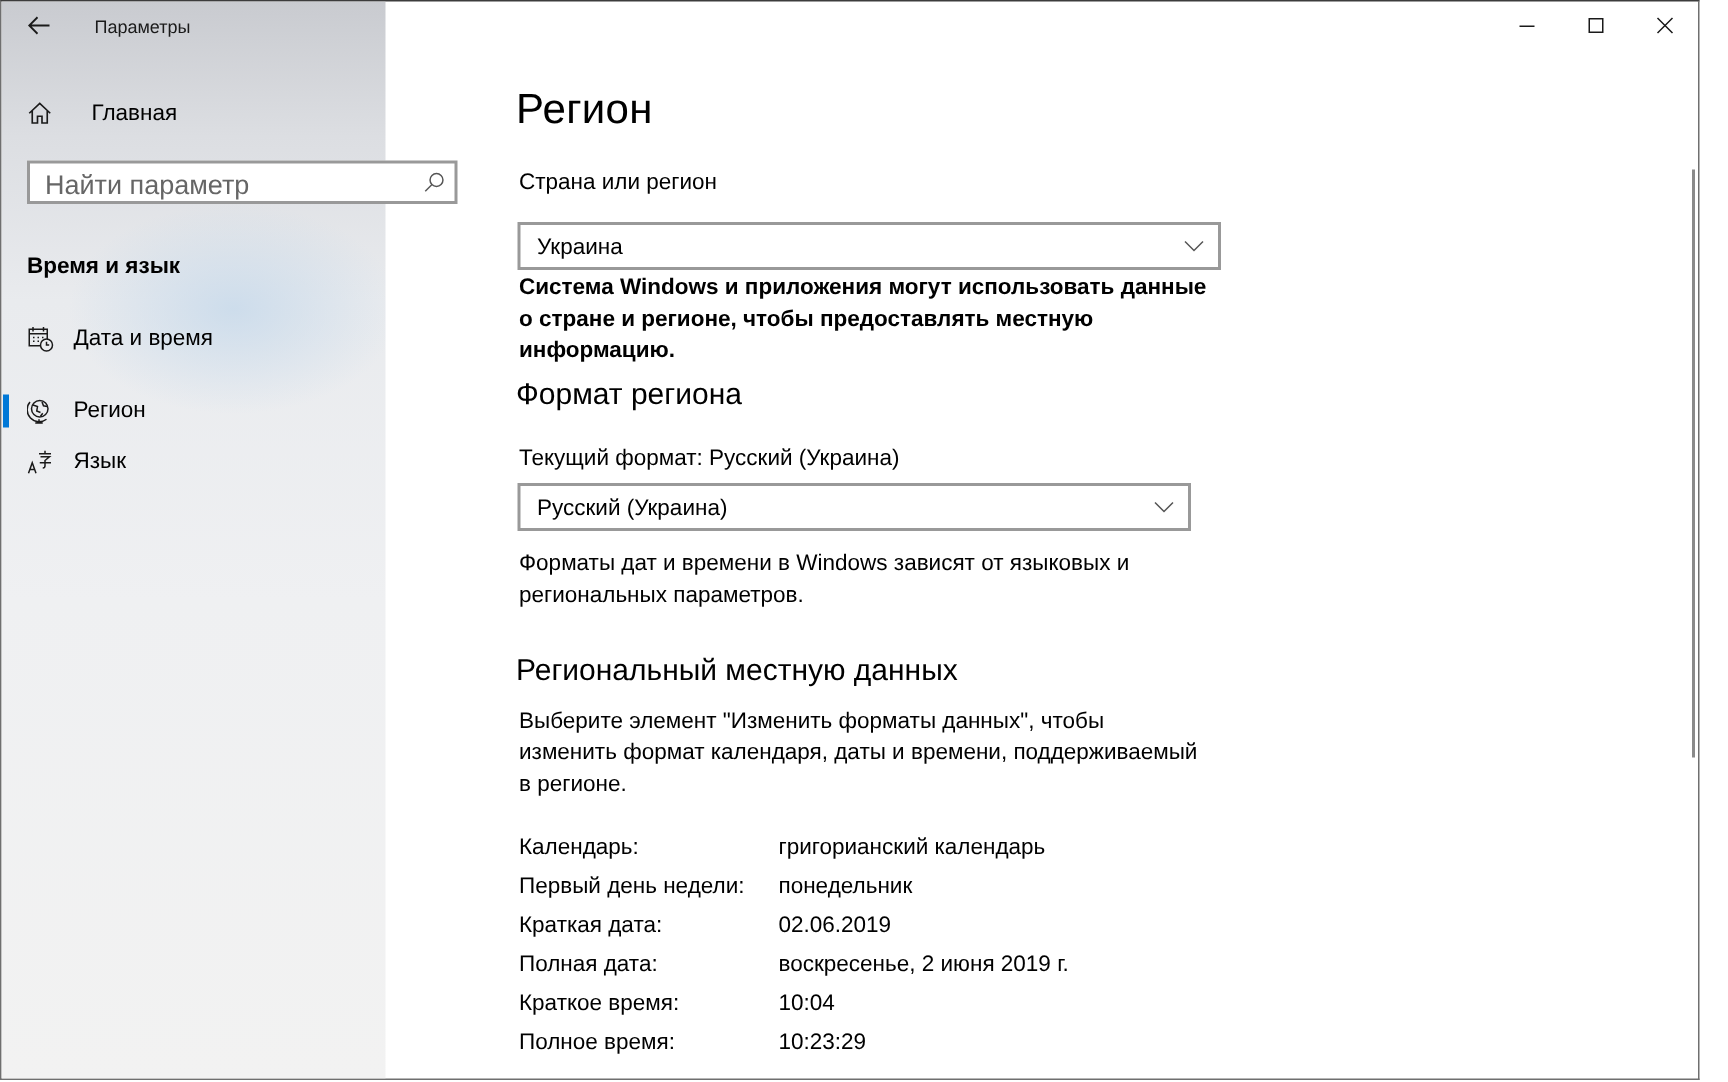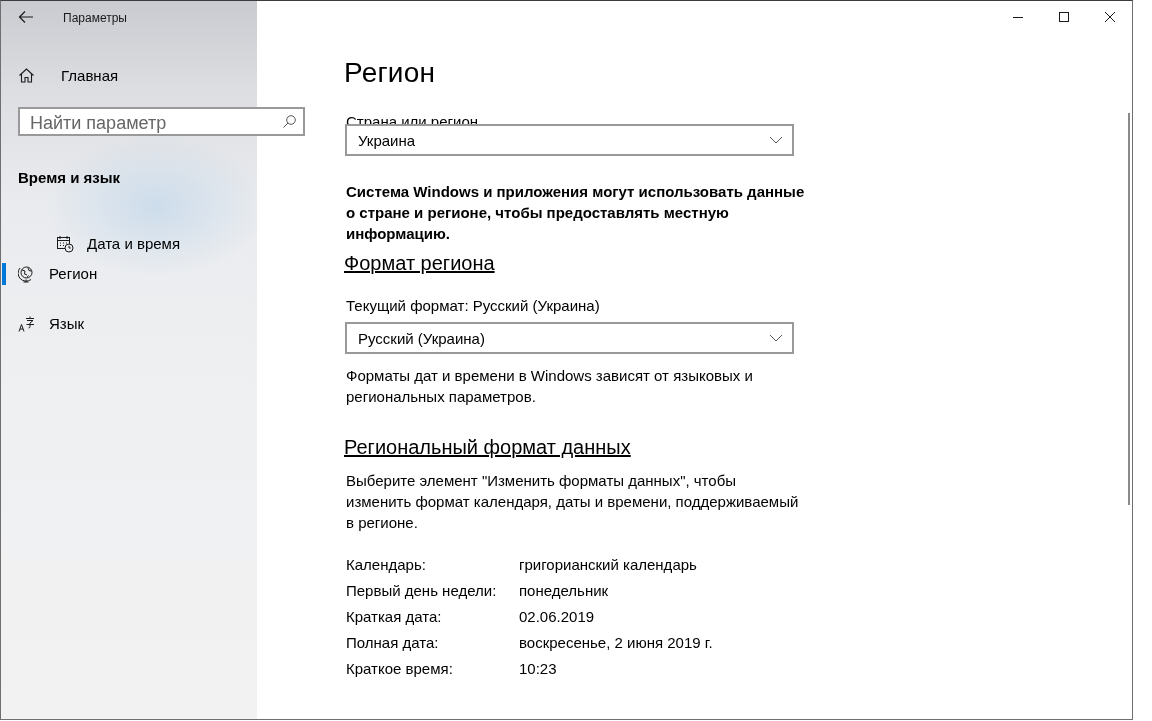--- a/index.html
+++ b/index.html
@@ -23,21 +23,21 @@
   .section-title { position:absolute; left:17px; top:168px; font-size:15px; font-weight:bold; color:#000; }
   .nav-item { position:absolute; left:0; width:320px; height:40px; cursor:pointer; }
   .nav-item .ic { position:absolute; left:17px; top:11px; width:18px; height:18px; }
   .nav-item .lbl { position:absolute; left:48px; top:11px; font-size:15px; color:#000; white-space:nowrap; }
   .nav-item .sel { position:absolute; left:1px; top:9px; width:4px; height:22px; background:#0078d7; }
   .caption { position:absolute; top:0; width:46px; height:32px; cursor:pointer; }
   .caption svg { position:absolute; left:17px; top:10px; }
   .content { position:absolute; left:321px; top:0; right:0; bottom:0; }
   .page-title { position:absolute; left:22px; top:56px; font-size:28px; font-weight:300; color:#000; letter-spacing:0.2px; }
   .label { position:absolute; left:24px; font-size:15px; color:#000; }
-  .h2 { position:absolute; left:22px; font-size:20px; color:#000;text-decoration:underline; }
+  .h2 { position:absolute; left:22px; font-size:20px; color:#000; }
   .para { position:absolute; left:24px; width:460px; font-size:15px; line-height:21px; color:#000; }
   .dropdown { position:absolute; left:23px; width:445px; height:28px; border:2px solid #999; background:#fff; cursor:pointer; box-sizing:content-box; }
   .dropdown .val { position:absolute; left:11px; top:6px; font-size:15px; color:#000; }
   .dropdown .chev { position:absolute; right:9px; top:9px; width:14px; height:10px; }
   .kv { position:absolute; left:24px; font-size:15px; color:#000; height:26px; width:460px; }
   .kv .k { position:absolute; left:0; top:0; }
   .kv .v { position:absolute; left:173px; top:0; }
   .scrollbar { position:absolute; left:1127px; top:112px; width:2px; height:392px; background:#8a8a8a; }
 </style>
 </head>
@@ -63,42 +63,42 @@
     <div class="search">
       <span class="ph">Найти параметр</span>
       <svg class="ic" viewBox="0 0 15 15">
         <circle cx="9" cy="6" r="4.3" fill="none" stroke="#555" stroke-width="1"></circle>
         <path d="M6 9 L1.5 13.5" stroke="#555" stroke-width="1"></path>
       </svg>
     </div>
 
     <div class="section-title">Время и язык</div>
 
-    <div class="nav-item" style="top:223px;margin-left:38px;">
+    <div class="nav-item" style="top:205px;">
       <svg class="ic" viewBox="0 0 18 18">
         <rect x="1.5" y="2.5" width="12" height="11" fill="none" stroke="#1a1a1a" stroke-width="1"></rect>
         <path d="M1.5 5.5 H13.5 M4 1 V4 M11 1 V4" stroke="#1a1a1a" stroke-width="1"></path>
         <path d="M4 8 h1 M7 8 h1 M10 8 h1 M4 10.5 h1 M7 10.5 h1" stroke="#1a1a1a" stroke-width="1"></path>
         <circle cx="13" cy="13" r="4" fill="#eceef1" stroke="#1a1a1a" stroke-width="1"></circle>
         <path d="M13 10.8 V13 H14.8" fill="none" stroke="#1a1a1a" stroke-width="1"></path>
       </svg>
       <span class="lbl">Дата и время</span>
     </div>
 
     <div class="nav-item" style="top:253px;">
       <span class="sel"></span>
       <svg class="ic" viewBox="0 0 18 18">
         <circle cx="8.5" cy="7.5" r="5.5" fill="none" stroke="#1a1a1a" stroke-width="1"></circle>
         <path d="M4 5 L7 6 L6.5 9 L9 10 M10 3 L11 5.5 L13.5 6 M9 12.5 L10.5 10.5" fill="none" stroke="#1a1a1a" stroke-width="1"></path>
         <path d="M2 3 A8 8 0 0 0 13 14.5 M8 14.5 V17 M5.5 17 H10.5" fill="none" stroke="#1a1a1a" stroke-width="1"></path>
       </svg>
       <span class="lbl">Регион</span>
     </div>
 
-    <div class="nav-item" style="top:303px;">
+    <div class="nav-item" style="top:287px;">
       <svg class="ic" viewBox="0 0 18 18">
         <path d="M1 16.5 L3.5 9.5 L6 16.5 M2 14 H5" fill="none" stroke="#1a1a1a" stroke-width="1"></path>
         <path d="M8 3.5 H16 M12 1.5 V3.5 M9 5.5 H15 L12 8 V11.5 Q12 13 10.5 13 M8.5 9.5 H16" fill="none" stroke="#1a1a1a" stroke-width="1"></path>
       </svg>
       <span class="lbl">Язык</span>
     </div>
 
   </div>
 
   <div class="caption" style="left:994px;">
@@ -114,57 +114,61 @@
   <div class="caption" style="left:1086px;">
     <svg width="12" height="12" viewBox="0 0 12 12">
       <path d="M1 1 L11 11 M11 1 L1 11" stroke="#1a1a1a" stroke-width="1"></path>
     </svg>
   </div>
 
   <div class="content">
     <div class="page-title">Регион</div>
 
     <div class="label" style="top:112px;">Страна или регион</div>
-    <div class="dropdown" style="top:123px;">
+    <div class="dropdown" style="top:147px;padding-left:20px;">
       <span class="val">Украина</span>
       <svg class="chev" viewBox="0 0 14 10">
         <path d="M1 2 L7 8 L13 2" fill="none" stroke="#555" stroke-width="1"></path>
       </svg>
     </div>
     <div class="para" style="top:180px;font-weight:bold;">Система Windows и приложения могут использовать данные о стране и регионе, чтобы предоставлять местную информацию.</div>
 
     <div class="h2" style="top:251px;">Формат региона</div>
     <div class="label" style="top:296px;">Текущий формат: Русский (Украина)</div>
     <div class="dropdown" style="top:321px;">
       <span class="val">Русский (Украина)</span>
       <svg class="chev" viewBox="0 0 14 10">
         <path d="M1 2 L7 8 L13 2" fill="none" stroke="#555" stroke-width="1"></path>
       </svg>
     </div>
     <div class="para" style="top:364px;">Форматы дат и времени в Windows зависят от языковых и региональных параметров.</div>
 
-    <div class="h2" style="top:435px;">Региональный формат данных</div>
+    <div class="h2" style="top:435px;">Региональный местную данных</div>
     <div class="para" style="top:469px; width:455px;">Выберите элемент "Изменить форматы данных", чтобы изменить формат календаря, даты и времени, поддерживаемый в регионе.</div>
 
     <div class="kv" style="top:555px;">
       <span class="k">Календарь:</span>
       <span class="v">григорианский календарь</span>
     </div>
     <div class="kv" style="top:581px;">
       <span class="k">Первый день недели:</span>
       <span class="v">понедельник</span>
     </div>
     <div class="kv" style="top:607px;">
       <span class="k">Краткая дата:</span>
       <span class="v">02.06.2019</span>
     </div>
     <div class="kv" style="top:633px;">
       <span class="k">Полная дата:</span>
       <span class="v">воскресенье, 2 июня 2019 г.</span>
     </div>
     <div class="kv" style="top:659px;">
       <span class="k">Краткое время:</span>
-      <span class="v">10:23</span>
+      <span class="v">10:04</span>
+    </div>
+    <div class="kv" style="top:685px;">
+      <span class="k">Полное время:</span>
+      <span class="v">10:23:29</span>
     </div>
   </div>
 
   <div class="scrollbar"></div>
 </div>
 
 </body></html>

